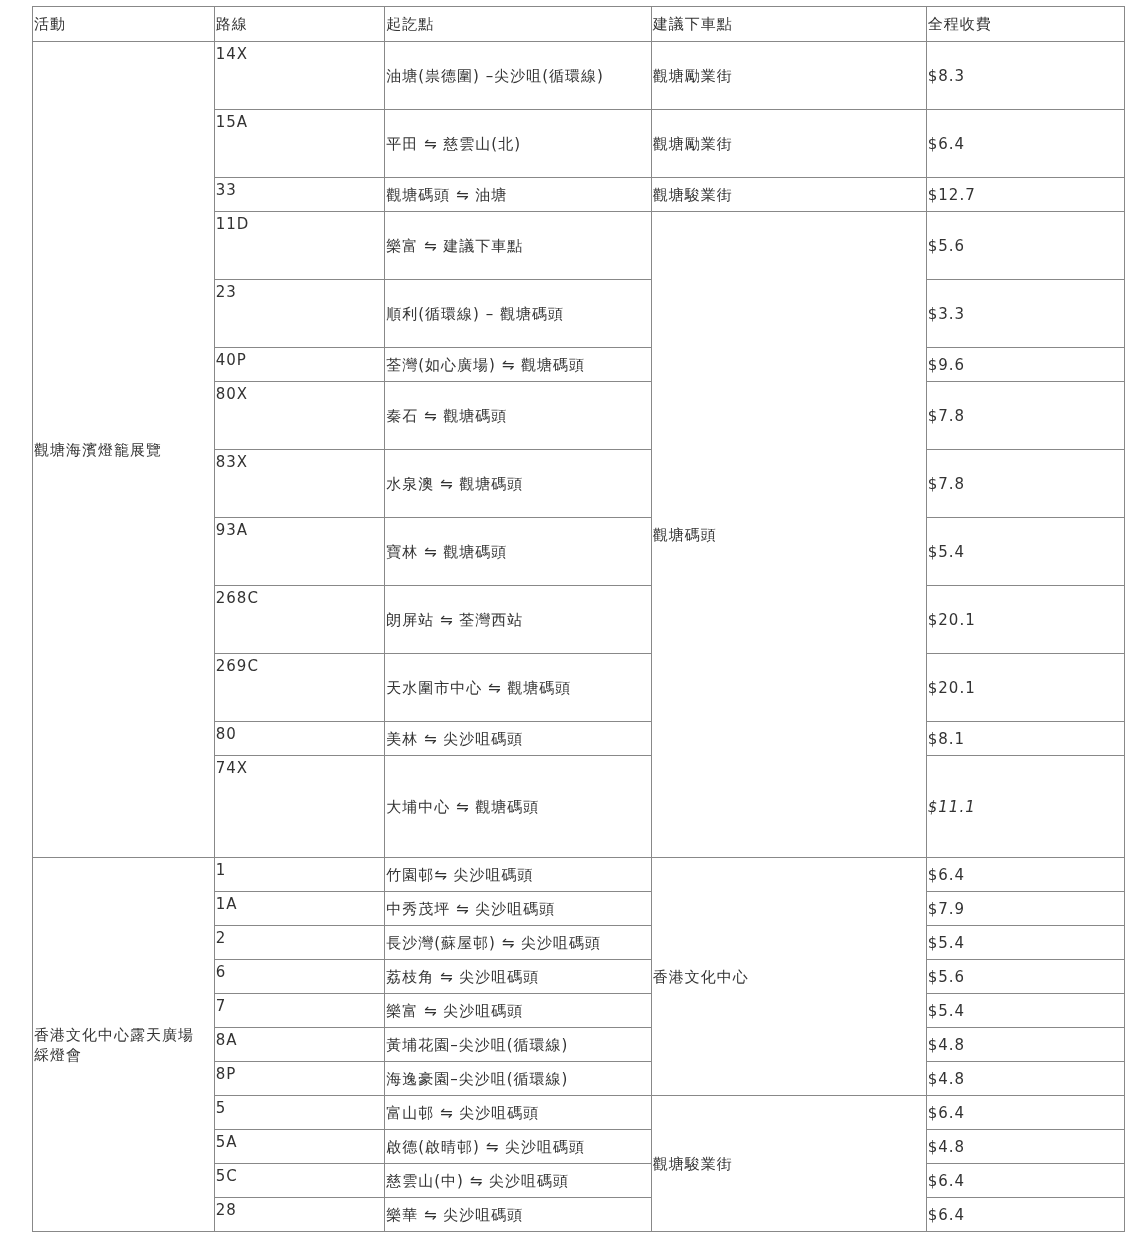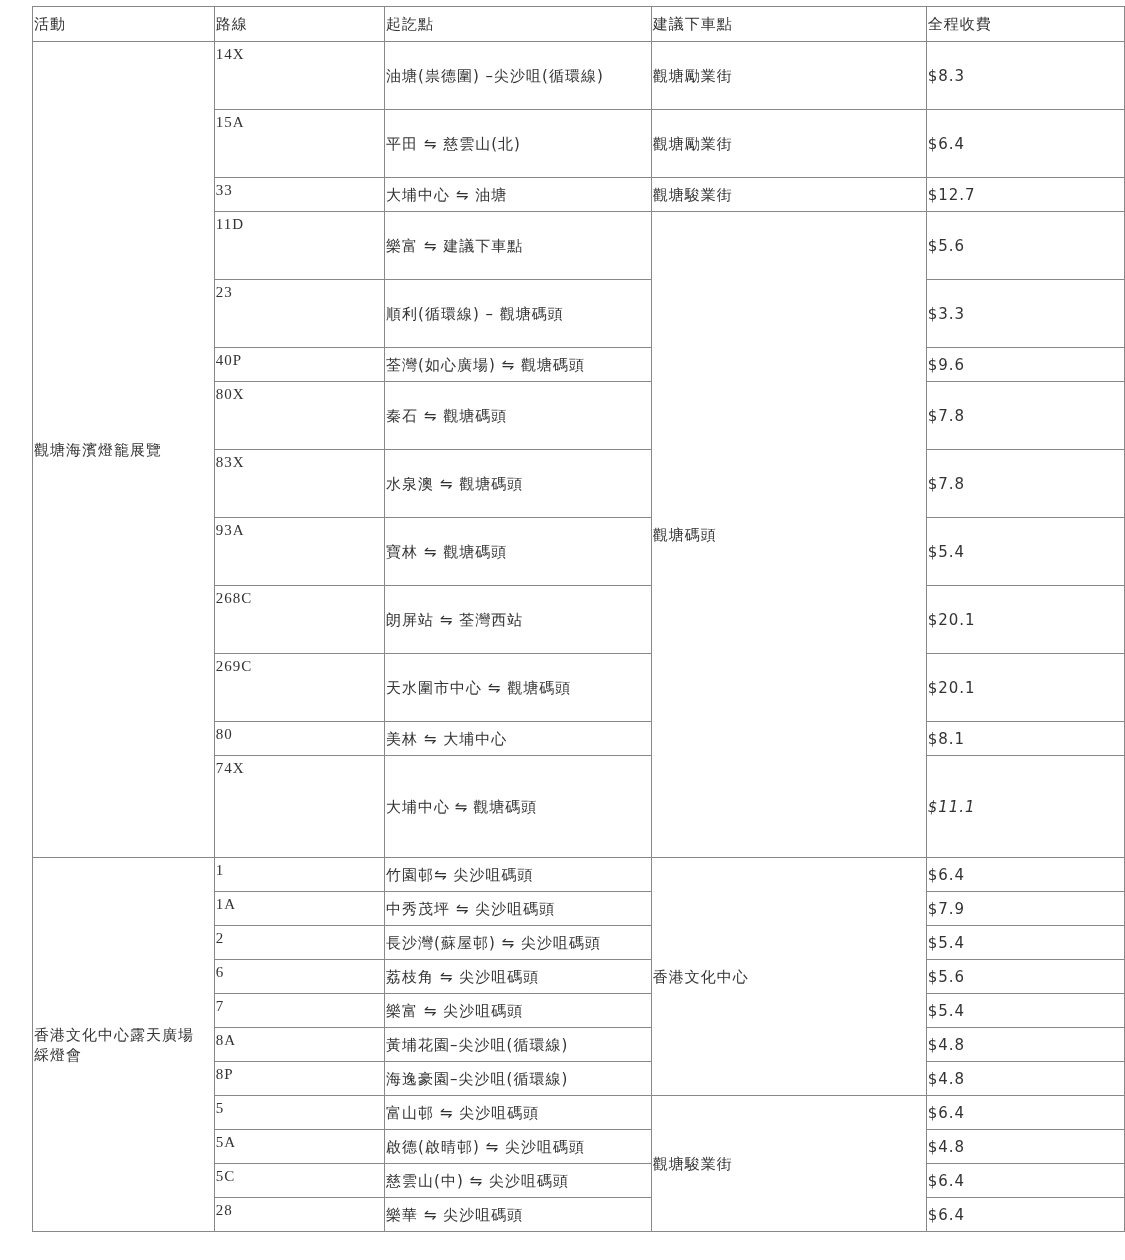--- a/index.html
+++ b/index.html
@@ -14,27 +14,27 @@
     margin-left: 20px;
   }
   .tbl td, .tbl th {
     border: 1px solid #888888;
     padding: 0 0 0 1px;
     text-align: left; font-weight: normal;
     vertical-align: middle; line-height: 20px;
     white-space: nowrap;
   }
   .tbl th { height: 34px; vertical-align: middle; }
-  .tbl td.route { vertical-align: top; padding-top: 2px; font-family: Liberation Serif, serif; }
+  .tbl td.route { vertical-align: top; padding-top: 2px; }
   .tbl td.act { white-space: normal; padding-right: 6px; }
   .h69 { height: 68px; }
   .h35 { height: 34px; }
   .h103 { height: 102px; }
   .fare-low { vertical-align: middle; padding-top: 14px; font-style: italic; }
-  .od-top { vertical-align: top; padding-top: 18px; font-family: Liberation Serif, serif; }
+  .od-top { vertical-align: top; padding-top: 18px; }
 </style>
 </head>
 <body>
 
 <table class="tbl">
   <colgroup>
     <col style="width:186px">
       <col style="width:174px">
       <col style="width:268px">
       <col style="width:280px">
@@ -59,21 +59,21 @@
       <td>$8.3</td>
     </tr>
     <tr class="h69">
       <td class="route">15A</td>
       <td>平田 ⇋ 慈雲山(北)</td>
       <td>觀塘勵業街</td>
       <td>$6.4</td>
     </tr>
     <tr class="h35">
       <td class="route">33</td>
-      <td>大埔中心 ⇋ 油塘</td>
+      <td>觀塘碼頭 ⇋ 油塘</td>
       <td>觀塘駿業街</td>
       <td>$12.7</td>
     </tr>
     <tr class="h69">
       <td class="route">11D</td>
       <td>樂富 ⇋ 建議下車點</td>
       <td rowspan="10">觀塘碼頭</td>
       <td>$5.6</td>
     </tr>
     <tr class="h69">
@@ -106,21 +106,21 @@
       <td>朗屏站 ⇋ 荃灣西站</td>
       <td>$20.1</td>
     </tr>
     <tr class="h69">
       <td class="route">269C</td>
       <td>天水圍市中心 ⇋ 觀塘碼頭</td>
       <td>$20.1</td>
     </tr>
     <tr class="h35">
       <td class="route">80</td>
-      <td>美林 ⇋ 大埔中心</td>
+      <td>美林 ⇋ 尖沙咀碼頭</td>
       <td>$8.1</td>
     </tr>
     <tr class="h103">
       <td class="route">74X</td>
       <td class="od-top">大埔中心 ⇋ 觀塘碼頭</td>
       <td class="fare-low">$11.1</td>
     </tr>
 
     <tr class="h35">
       <td class="act" rowspan="11">香港文化中心露天廣場綵燈會</td>

